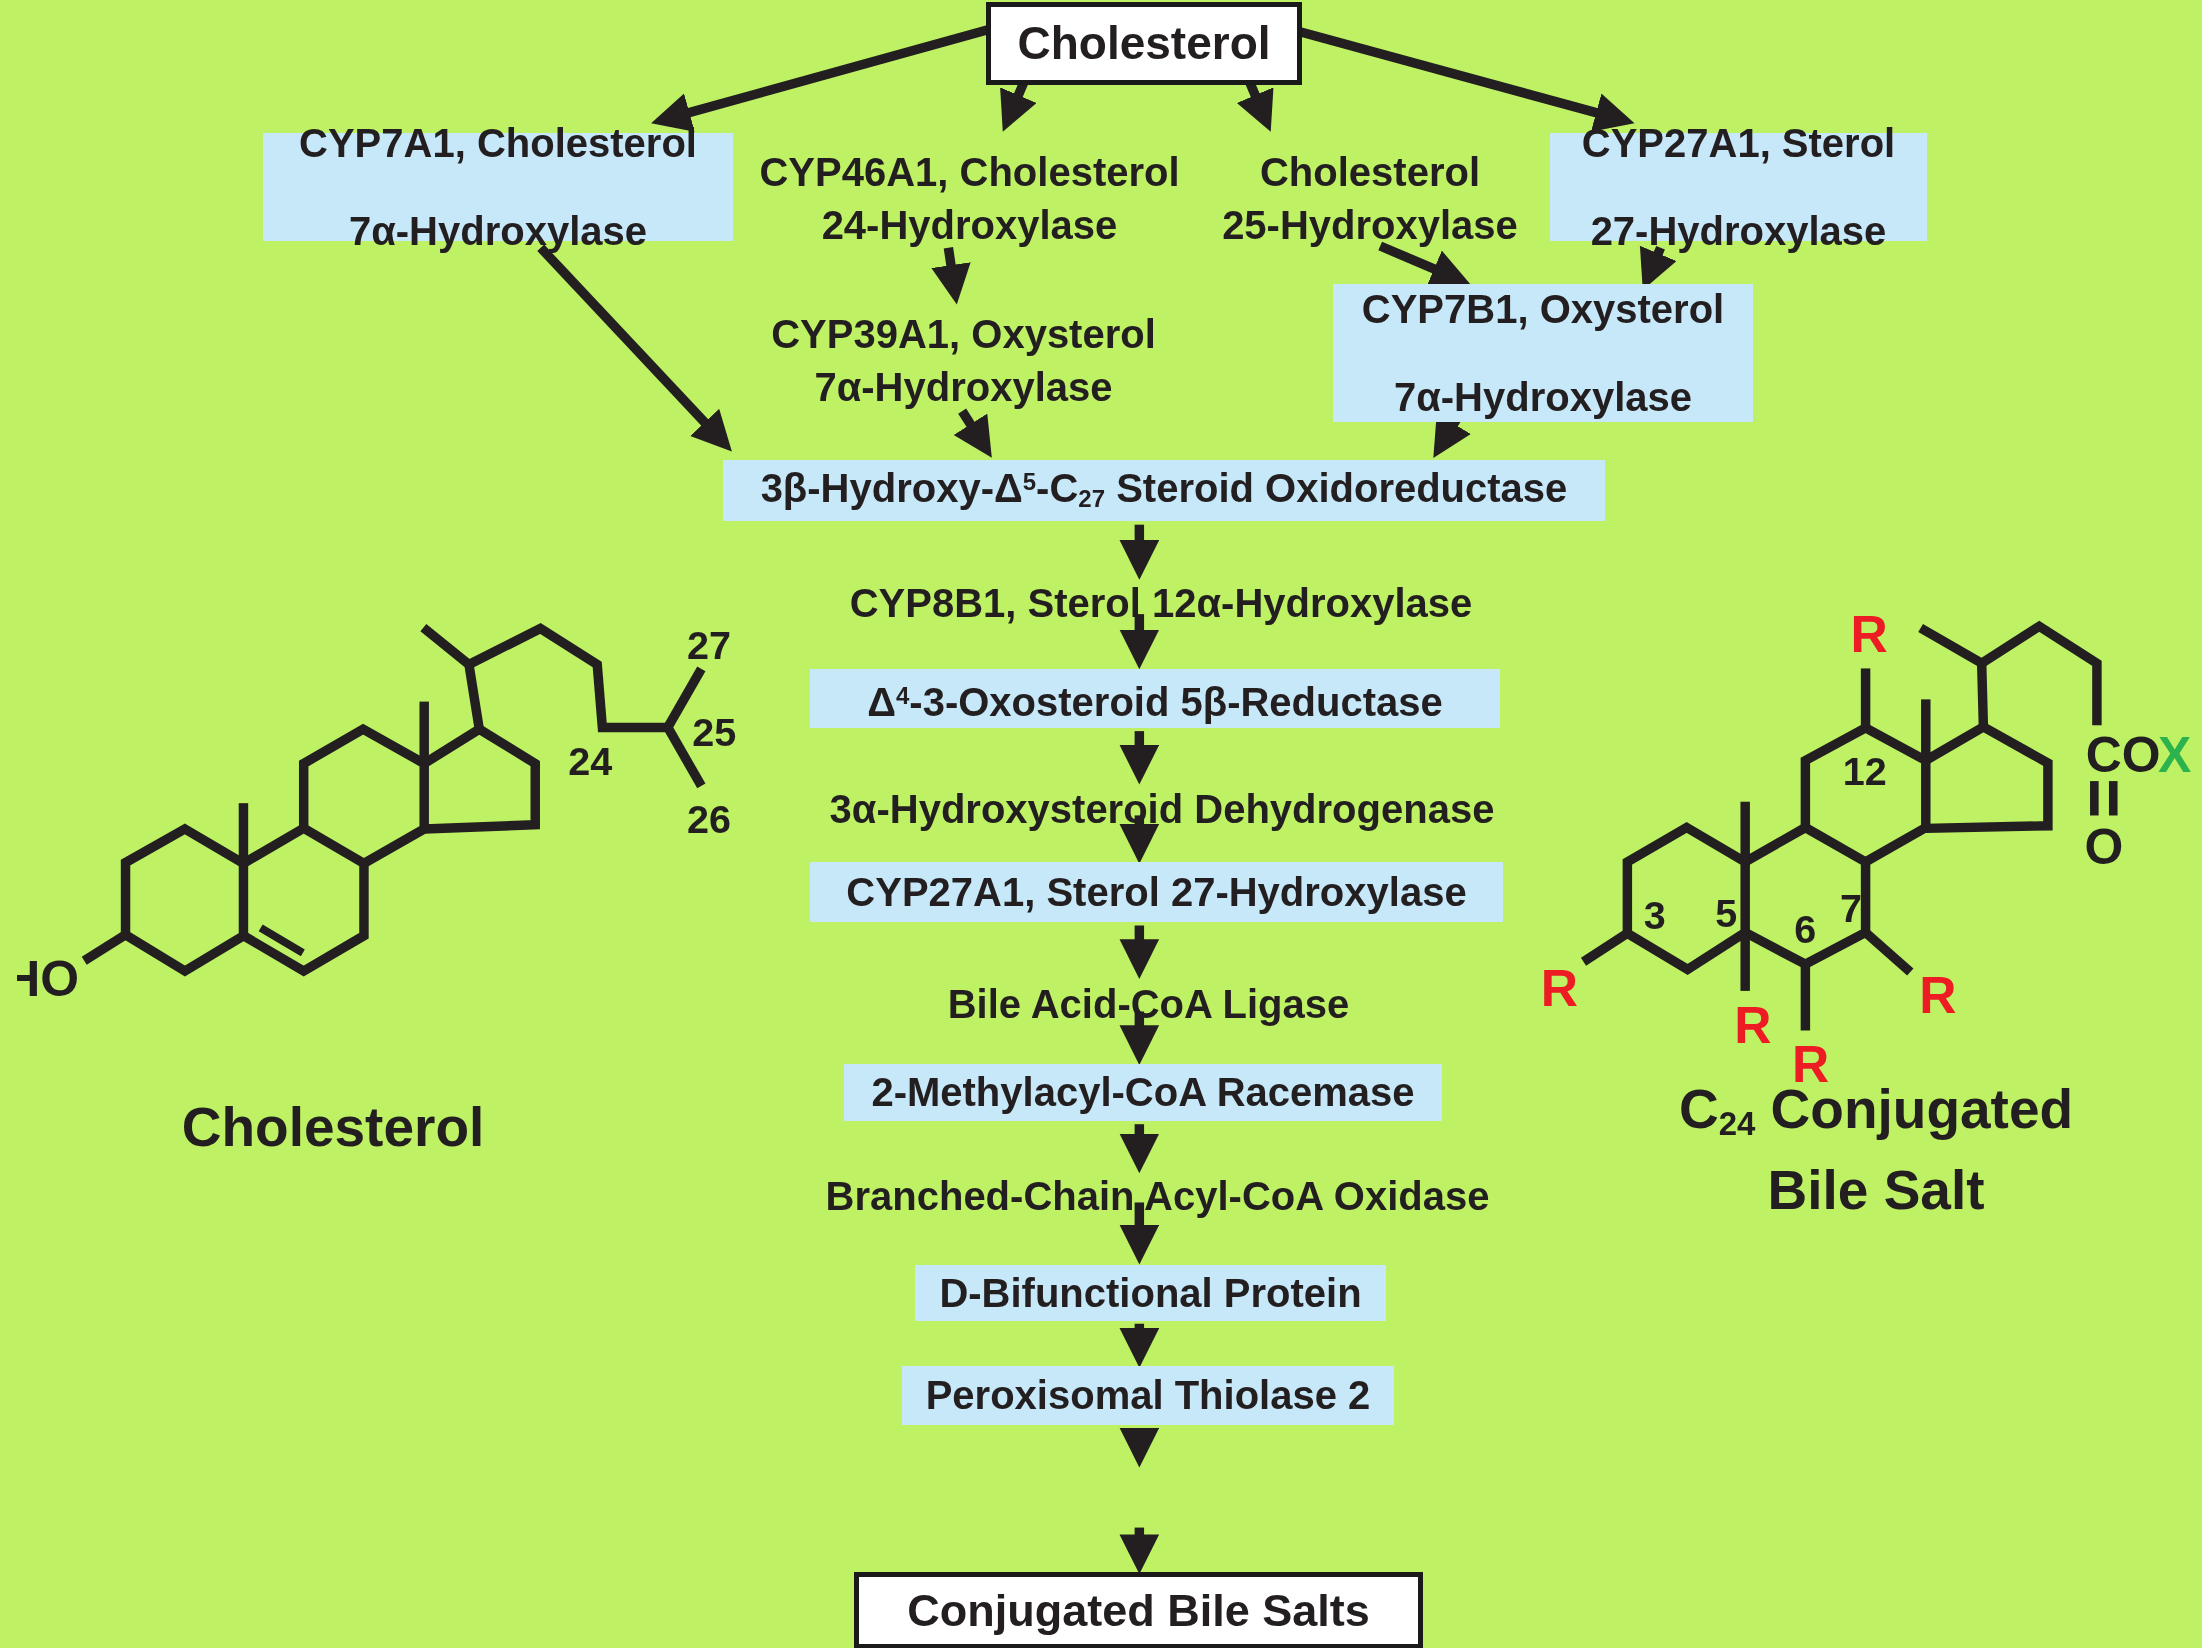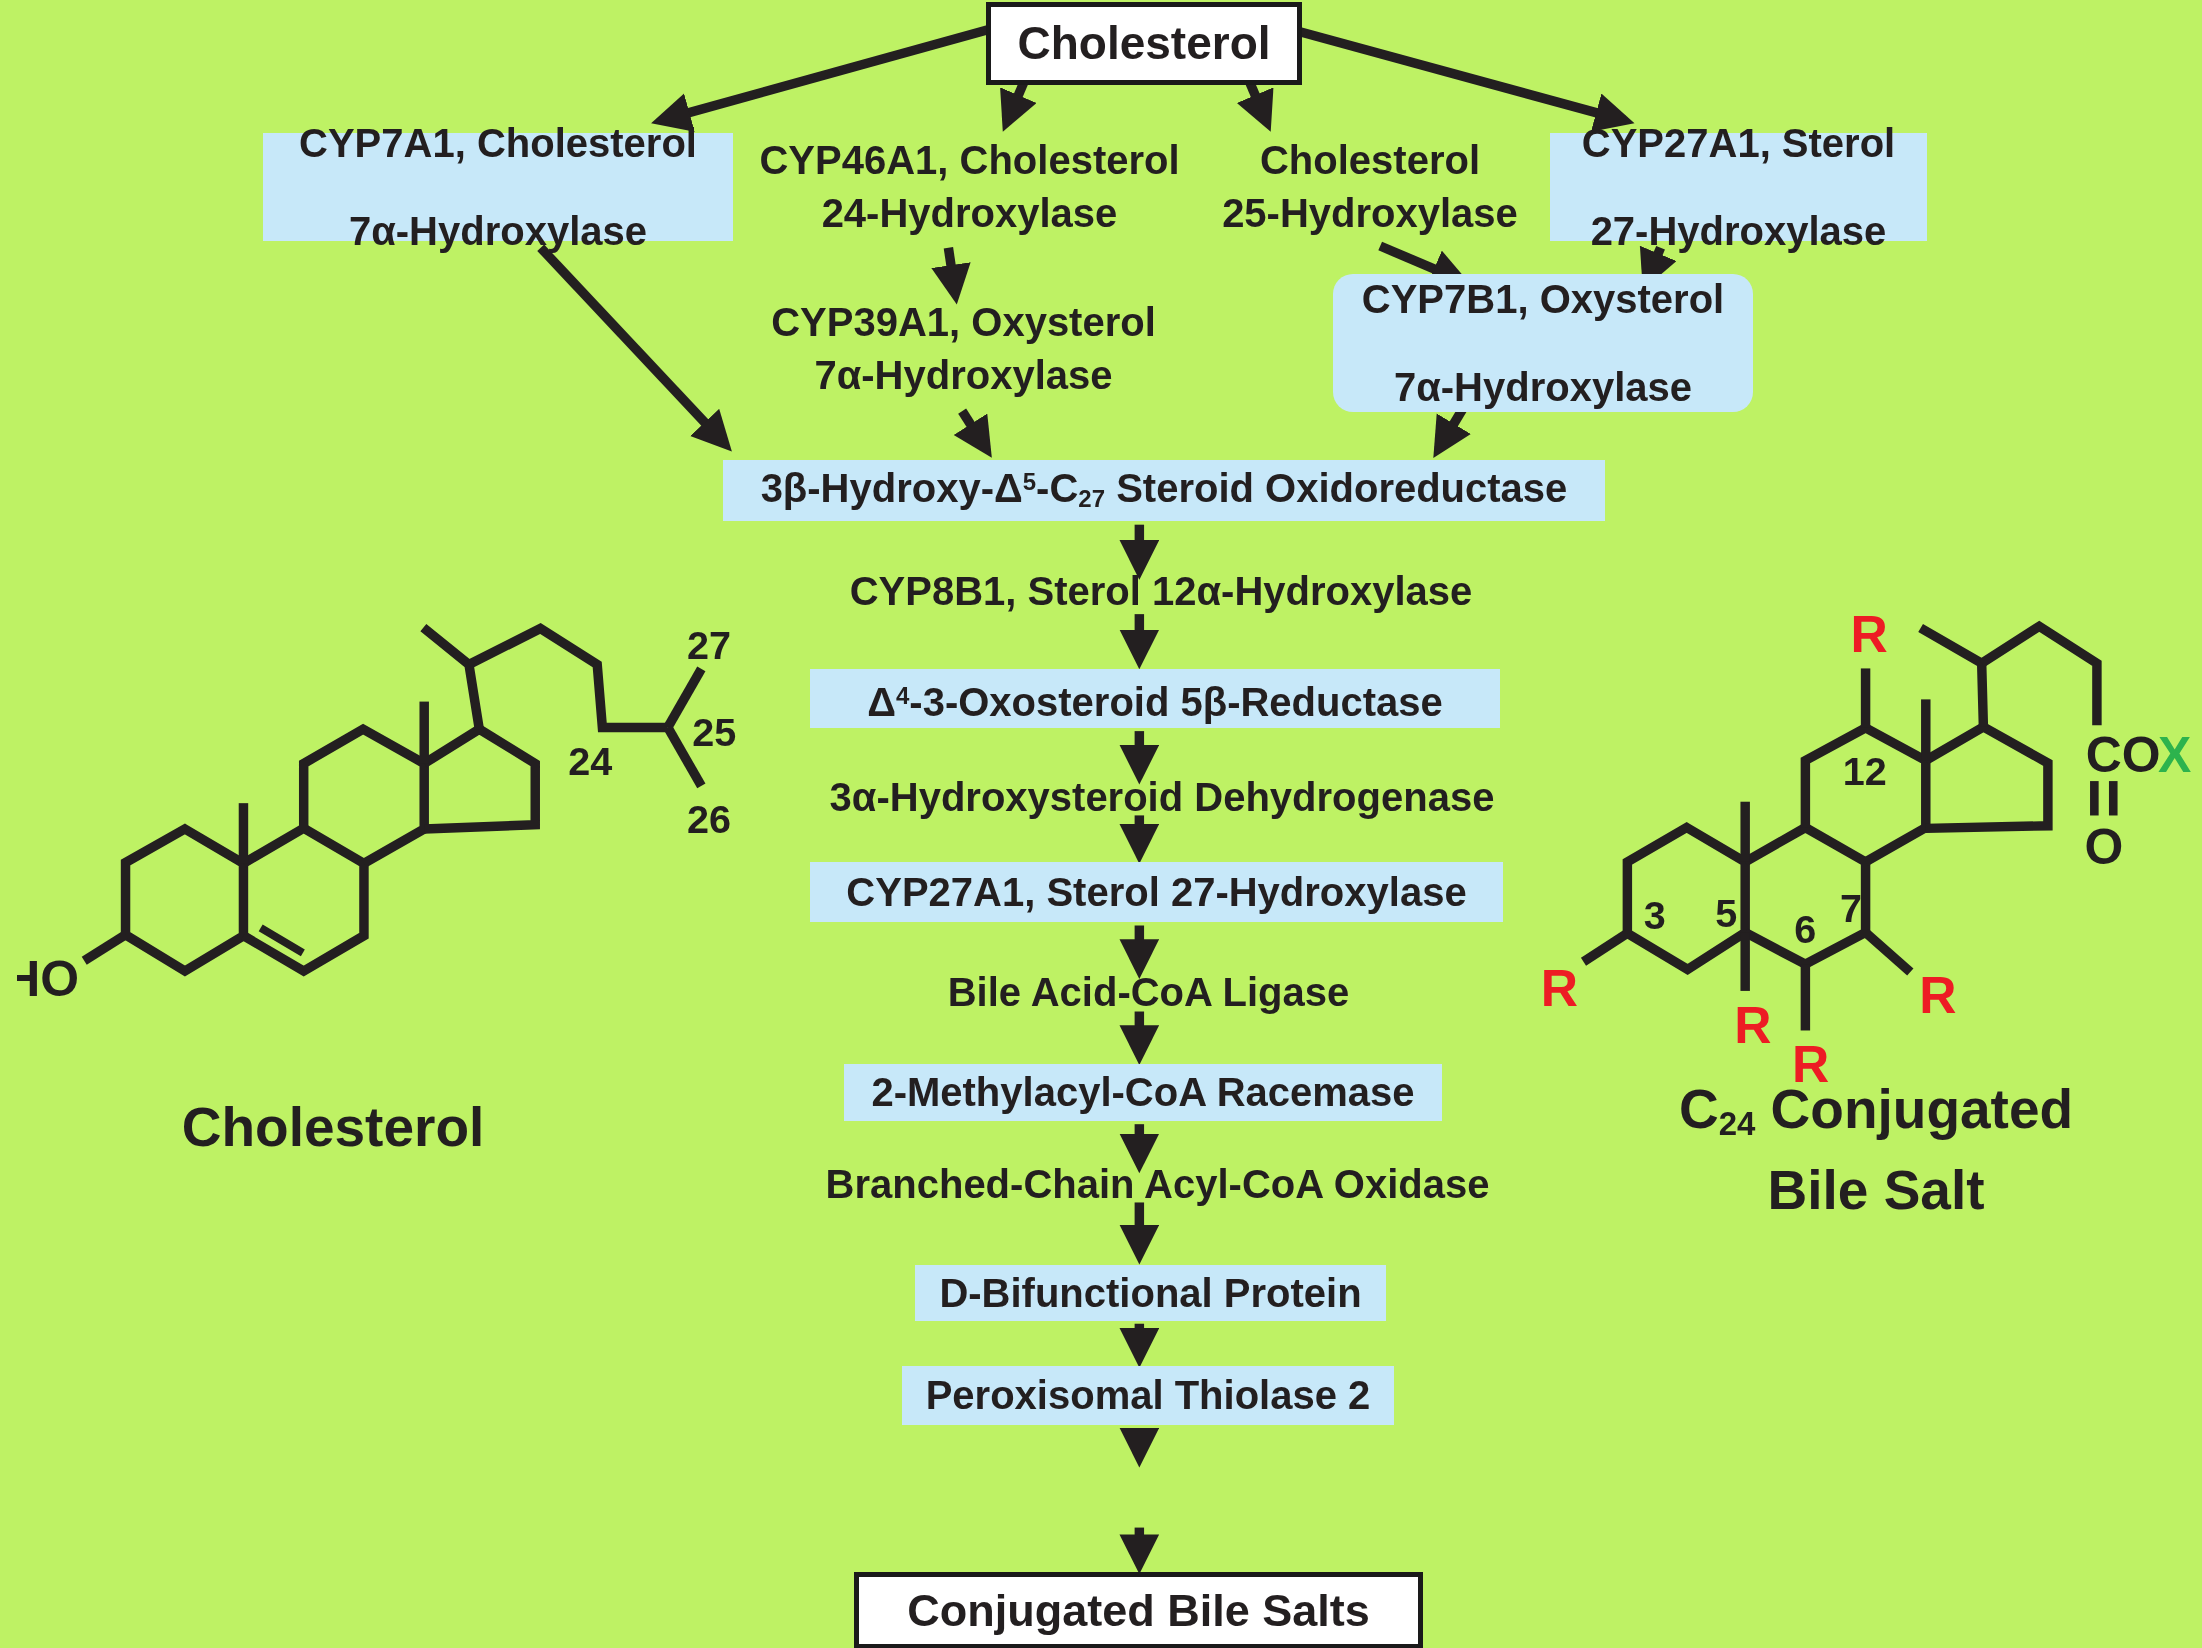--- a/index.html
+++ b/index.html
@@ -5,21 +5,21 @@
   html,body{margin:0;padding:0;background:#ffffff;}
   #canvas{
     position:relative;width:2203px;height:1648px;background:#bef264;overflow:hidden;
     font-family:"Liberation Sans", sans-serif;color:#231F20;
   }
   .node{
     position:absolute;display:flex;flex-direction:column;justify-content:center;align-items:center;
     font-weight:bold;font-size:40px;line-height:53px;text-align:center;color:#231F20;white-space:nowrap;
   }
   .blue{background:#c7e8f9;gap:35px;}
-  .plain{background:transparent;}
+  .plain{background:transparent;margin-top:12px;}
   .frame{background:#ffffff;border:5.2px solid #1a1a1a;}
   .big{font-size:46px;}
   .ctext{display:block;}
   .sp{font-size:0.6em;vertical-align:0.5em;}
   .sb{font-size:0.6em;vertical-align:-0.22em;}
   #arrows{position:absolute;left:0;top:0;z-index:0;}
   .mol{position:absolute;z-index:2;}
   .cap{
     position:absolute;z-index:3;font-weight:bold;font-size:55px;line-height:67px;
     text-align:center;color:#231F20;white-space:nowrap;
@@ -86,21 +86,21 @@
   </div>
   <div class="node blue" style="left:1550px;top:133px;width:377px;height:108px;">
     <div class="ctext">CYP27A1, Sterol</div>
     <div class="ctext">27-Hydroxylase</div>
   </div>
 
   <div class="node plain" style="left:740px;top:299px;width:447px;height:99px;">
     <div class="ctext">CYP39A1, Oxysterol</div>
     <div class="ctext">7α-Hydroxylase</div>
   </div>
-  <div class="node blue" style="left:1333px;top:274px;width:420px;height:138px;border-radius:20px;">
+  <div class="node blue" style="left:1333px;top:284px;width:420px;height:138px;">
     <div class="ctext">CYP7B1, Oxysterol</div>
     <div class="ctext">7α-Hydroxylase</div>
   </div>
 
   <div class="node blue" style="left:723px;top:460px;width:882px;height:61px;text-align:center;">
     <div class="ctext"><span>3β-Hydroxy-Δ</span><span class="sp">5</span><span>-C</span><span class="sb">27</span><span> Steroid Oxidoreductase</span></div>
   </div>
 
   <div class="node plain" style="left:817px;top:570px;width:688px;height:43px;">
     <div class="ctext">CYP8B1, Sterol 12α-Hydroxylase</div>

